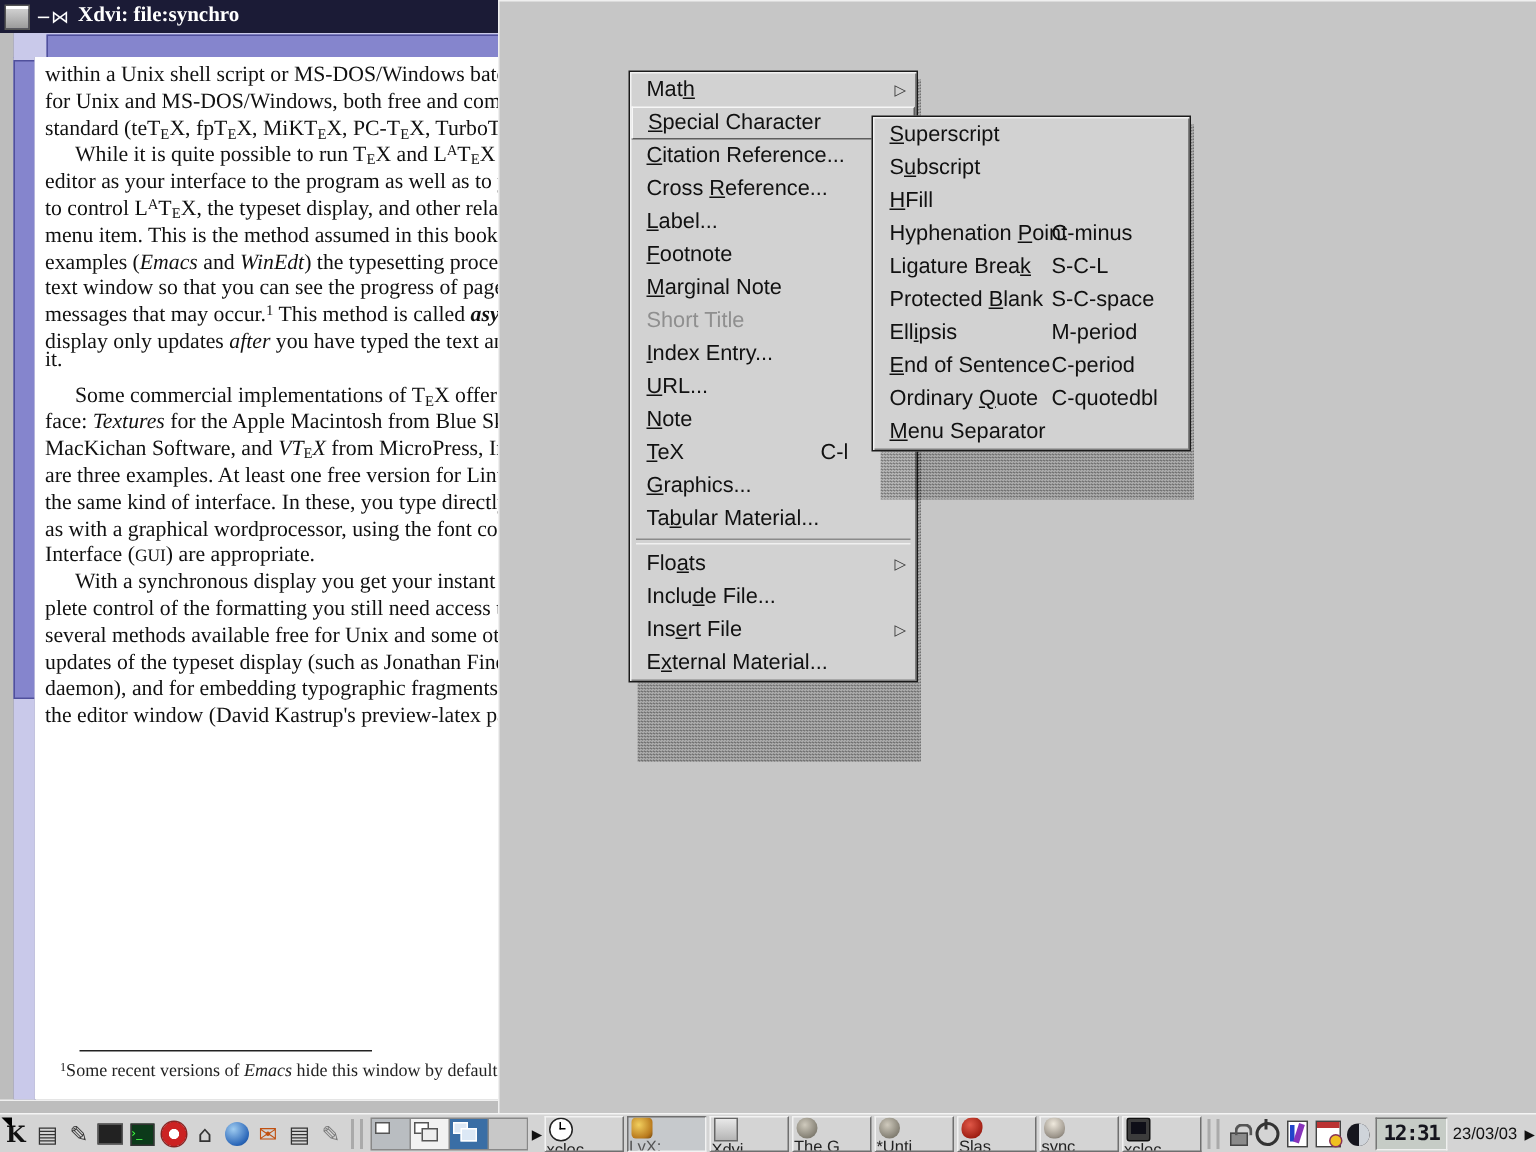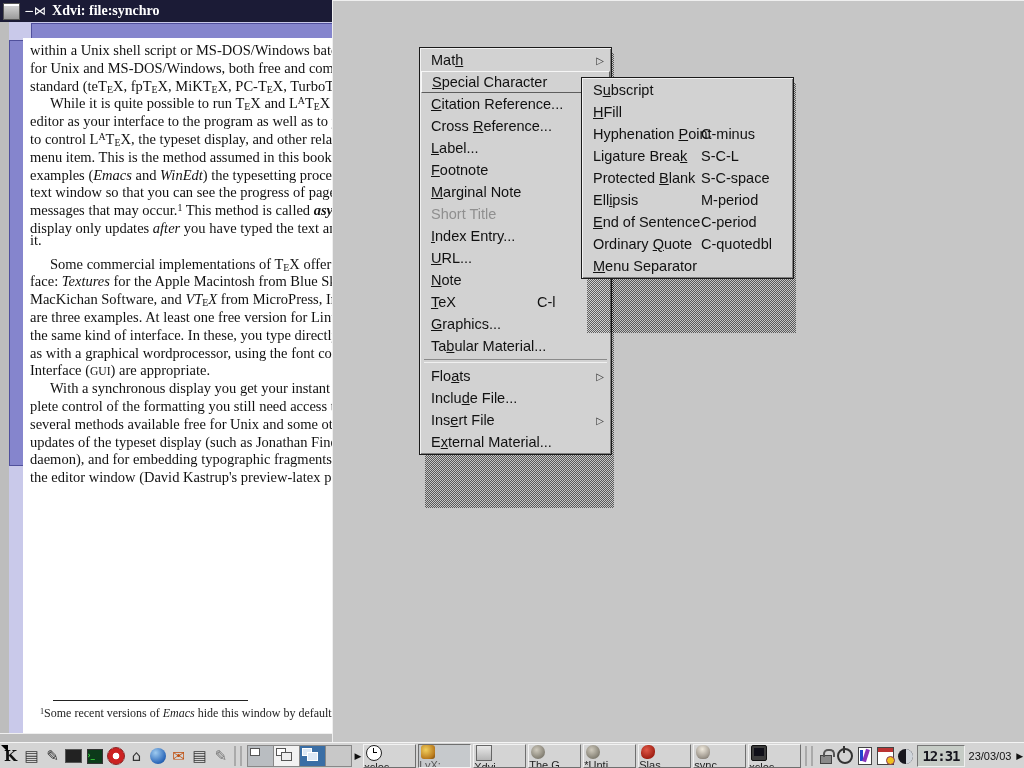--- a/index.html
+++ b/index.html
@@ -114,21 +114,21 @@
 
   
   .pshadow{background:conic-gradient(rgba(0,0,0,0.55) 25%, transparent 0 50%, rgba(0,0,0,0.55) 0 75%, transparent 0);
     background-size:2px 2px;}
   .popup{background:#d2d2d2;border:1px solid #1a1a1a;
     box-shadow:inset 1px 1px 0 #f2f2f2, inset -1px -1px 0 #7e7e7e;padding:1px;}
   .mitem{height:22px;display:flex;align-items:center;padding:0 8px 0 10px;
     font:14.5px "Liberation Sans",sans-serif;color:#111;position:relative;}
   .mitem.hl{border:1px solid;border-color:#f6f6f6 #5d5d5d #5d5d5d #f6f6f6;height:20px;}
   .mitem.dis{color:#8f8f8f;}
-  .mshort{position:absolute;left:116px;}
+  .mshort{position:absolute;left:126px;}
   .submenu .mshort{left:118px;}
   .marrow{position:absolute;right:6px;font-size:10px;color:#333;}
   .msep{height:2px;margin:2px 3px;border-top:1px solid #8a8a8a;border-bottom:1px solid #f0f0f0;}
   #insert-menu{left:419px;top:47px;width:189px;z-index:10;}
   #insert-shadow{left:425px;top:53px;width:189px;height:455px;z-index:9;}
   #sc-submenu{left:581px;top:77px;width:209px;z-index:12;}
   #sc-shadow{left:587px;top:83px;width:209px;height:250px;z-index:11;}
 
   
   #taskbar{left:0;top:742px;width:1024px;height:26px;background:#d4d4d4;border-top:1px solid #f4f4f4;
@@ -434,20 +434,23 @@
         <span>Ins<span class="uu">e</span>rt File</span>
         <span class="marrow">▷</span>
       </div>
       <div class="mitem">
         <span>E<span class="uu">x</span>ternal Material...</span>
       </div>
     </div>
   <div class="abs pshadow" id="sc-shadow"></div>
   <div class="abs popup submenu" id="sc-submenu">
       <div class="mitem">
+        <span><span class="uu">S</span>uperscript</span>
+      </div>
+      <div class="mitem">
         <span>S<span class="uu">u</span>bscript</span>
       </div>
       <div class="mitem">
         <span><span class="uu">H</span>Fill</span>
       </div>
       <div class="mitem">
         <span>Hyphenation <span class="uu">P</span>oint</span>
         <span class="mshort">C-minus</span>
       </div>
       <div class="mitem">

